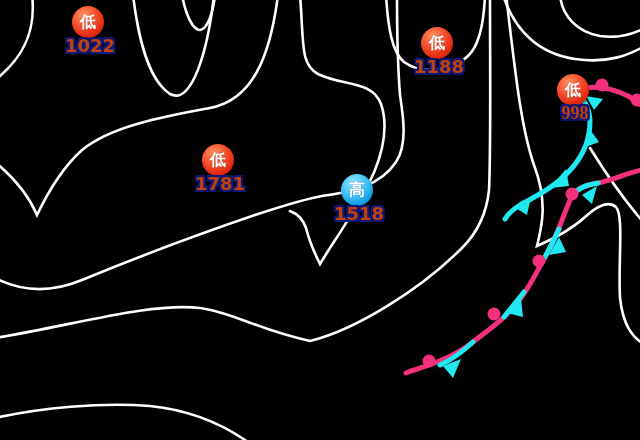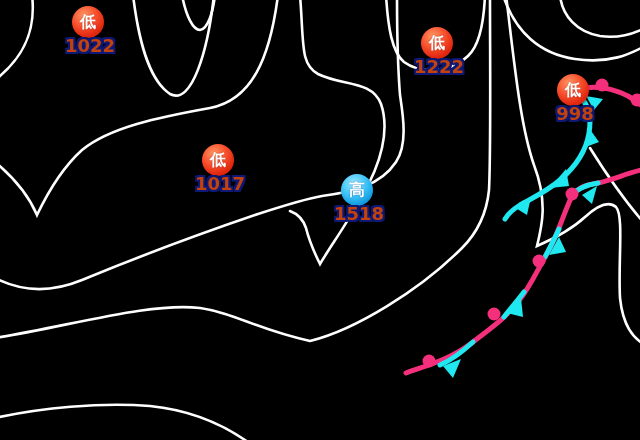--- a/index.html
+++ b/index.html
@@ -79,27 +79,27 @@
   </svg>
 
   <div id="markers">
       <div class="marker low" style="left: 88px; top: 22px;">
         <span class="psymbol">低</span>
       </div>
       <div class="plabel" style="left: 90px; top: 45px;">1022</div>
       <div class="marker low" style="left: 437px; top: 43px;">
         <span class="psymbol">低</span>
       </div>
-      <div class="plabel" style="left: 439px; top: 66px;">1222</div>
+      <div class="plabel" style="left: 439px; top: 66px;">1188</div>
       <div class="marker low" style="left: 573px; top: 90px;">
         <span class="psymbol">低</span>
       </div>
-      <div class="plabel" style="left: 575px; top: 113px;">998</div>
+      <div class="plabel" style="left: 575px; top: 113px; font-family: Liberation Serif, serif;">998</div>
       <div class="marker low" style="left: 218px; top: 160px;">
         <span class="psymbol">低</span>
       </div>
-      <div class="plabel" style="left: 220px; top: 183px;">1017</div>
+      <div class="plabel" style="left: 220px; top: 183px;">1781</div>
       <div class="marker high" style="left: 357px; top: 190px;">
         <span class="psymbol">高</span>
       </div>
       <div class="plabel" style="left: 359px; top: 213px;">1518</div>
     </div>
 </div>
 
 </body></html>

